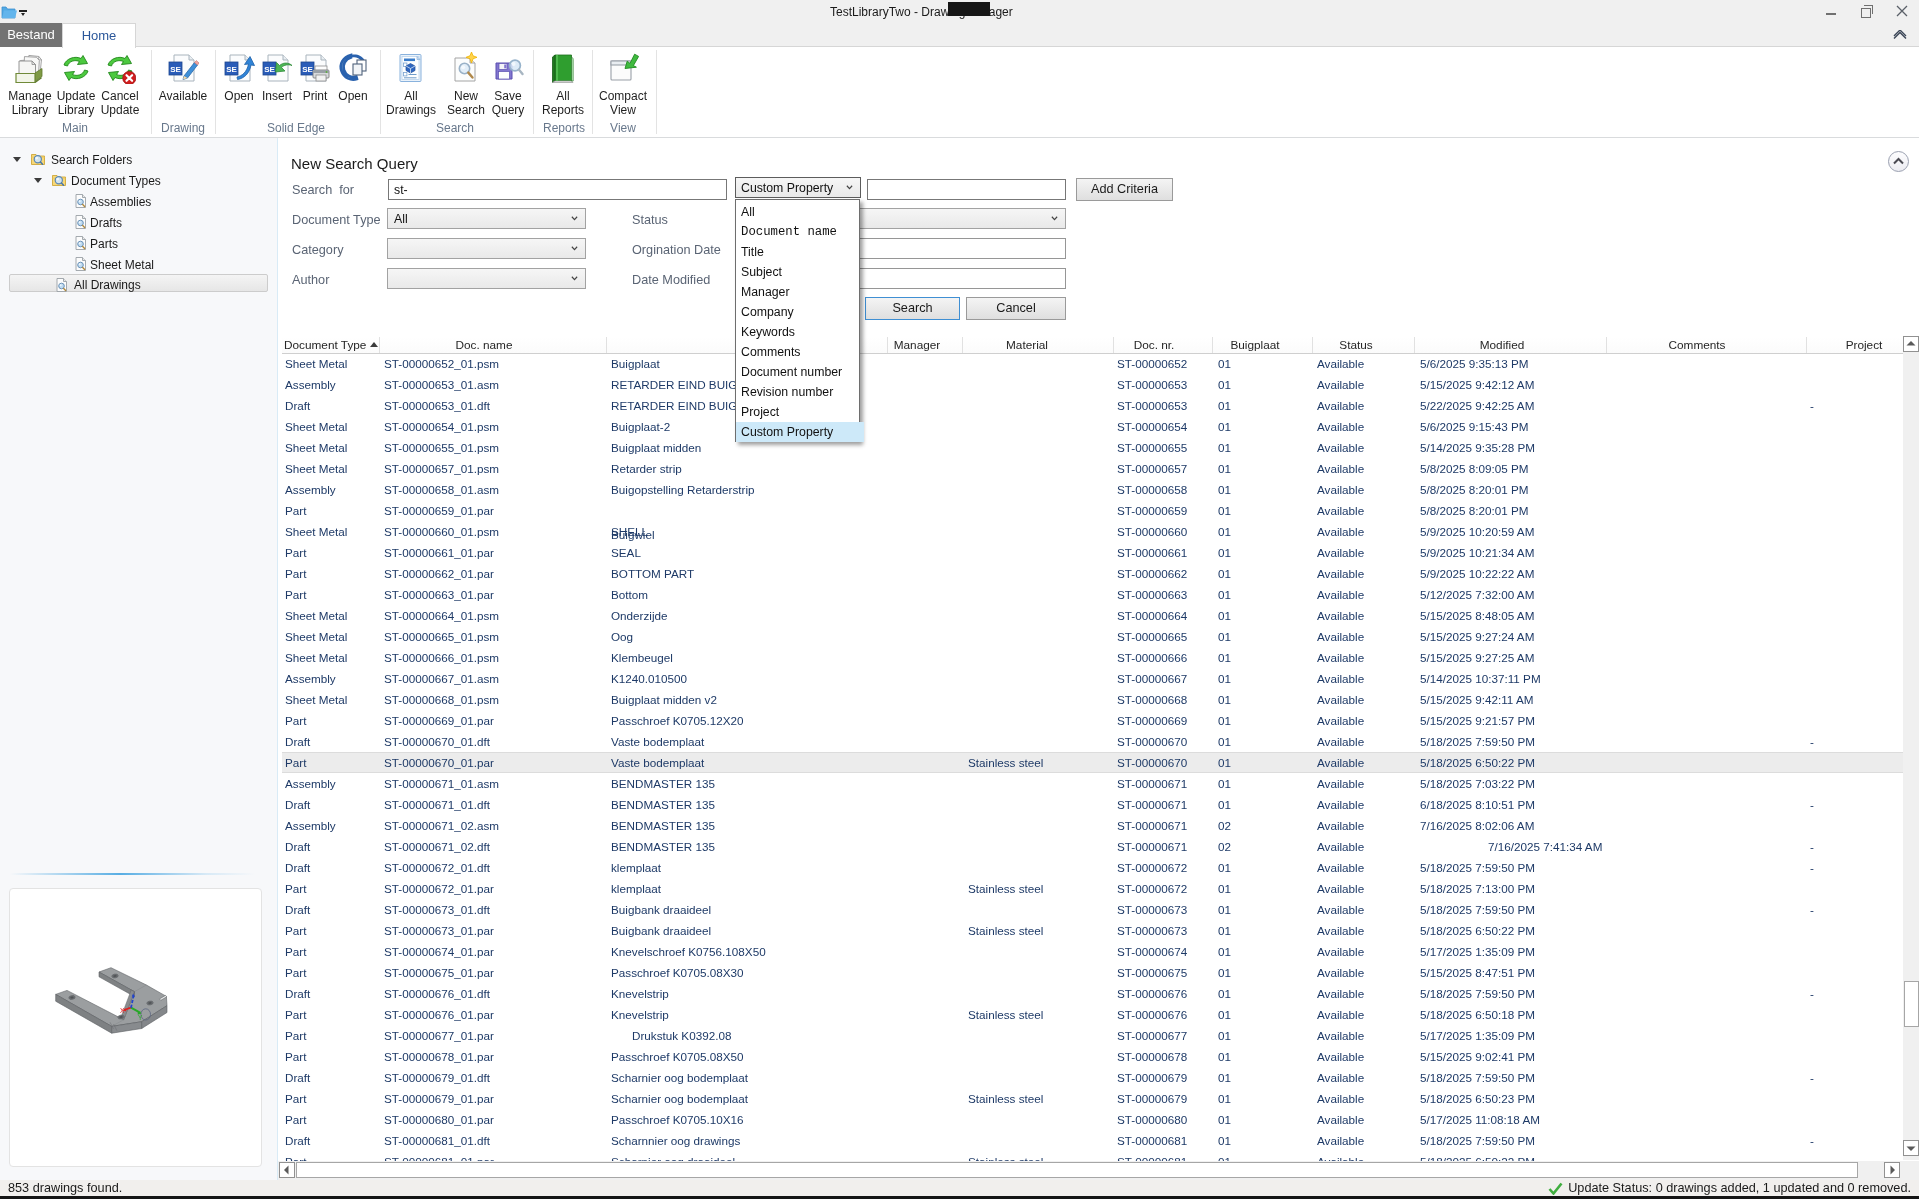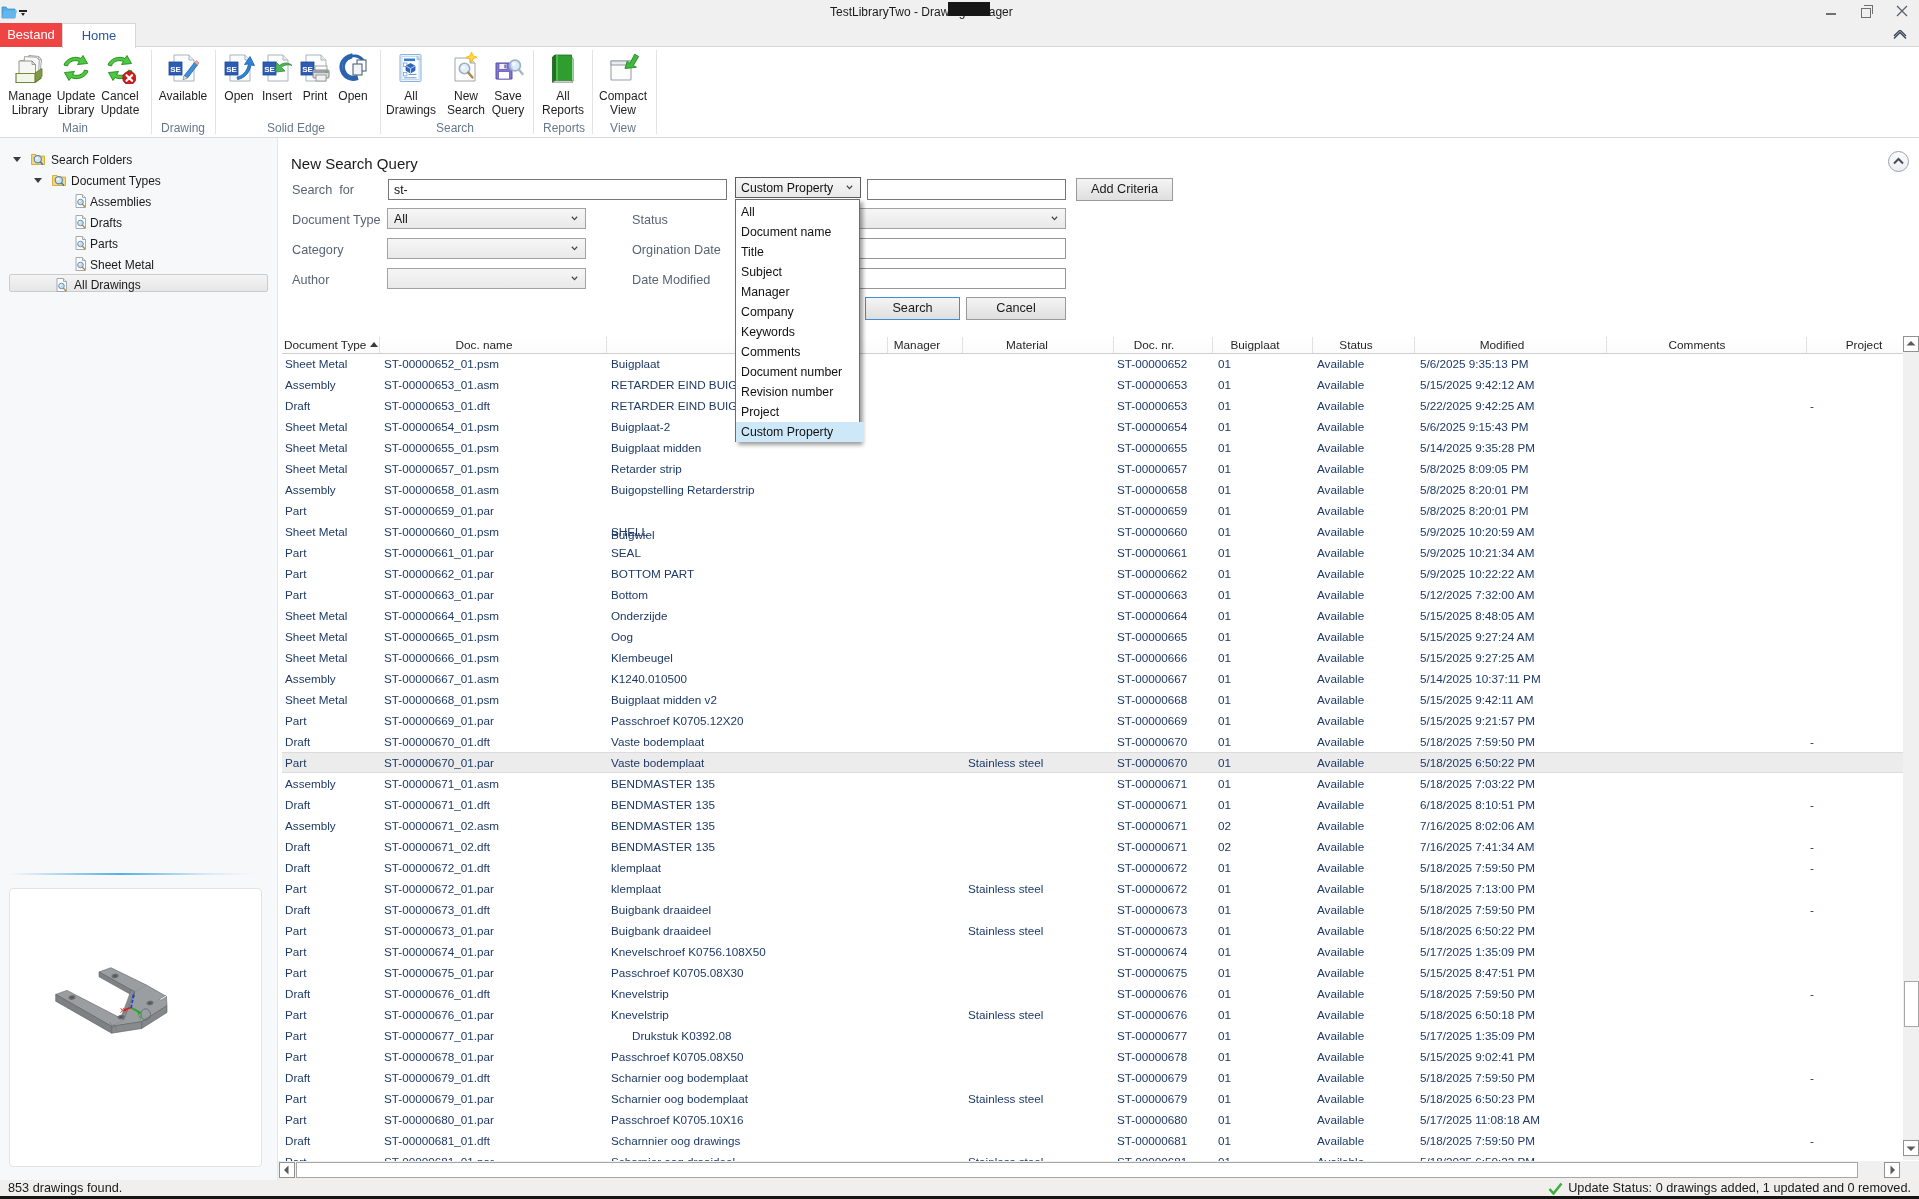--- a/index.html
+++ b/index.html
@@ -33,21 +33,21 @@
 <div class="abs" style="left:1861px;top:8px;width:8px;height:8px;border:1.3px solid #707070"></div>
 <div class="abs" style="left:1864px;top:5px;width:8px;height:8px;border:1.3px solid #707070;border-left:none;border-bottom:none"></div>
 <svg class="abs" style="left:1896px;top:5px" width="12" height="12" viewBox="0 0 12 12">
       <path d="M1 1 L11 11 M11 1 L1 11" stroke="#5a6068" stroke-width="1.3"></path>
     </svg>
 <svg class="abs" style="left:1892px;top:30px;z-index:6" width="16" height="10" viewBox="0 0 16 10">
       <path d="M2 8.5 L8 2.5 L14 8.5" fill="none" stroke="#3a4556" stroke-width="1.4"></path>
       <path d="M2 6 L8 0 L14 6" fill="none" stroke="#3a4556" stroke-width="1.4"></path>
     </svg>
 <div class="abs" style="left:0;top:23px;width:1919px;height:24px;background:#f0f0f0;border-bottom:1px solid #d6d6d6;box-sizing:border-box"></div>
-<div class="abs" style="left:0;top:23px;width:62px;height:24px;background:#ef4444;color:#fff;font-size:13px;text-align:center;line-height:24px">Bestand</div>
+<div class="abs" style="left:0;top:23px;width:62px;height:24px;background:#737373;color:#fff;font-size:13px;text-align:center;line-height:24px">Bestand</div>
 <div class="abs" style="left:62px;top:23px;width:74px;height:25px;background:#fff;border:1px solid #d6d6d6;border-bottom:none;box-sizing:border-box;color:#2b579a;font-size:13px;text-align:center;line-height:23px;z-index:5">Home</div>
 <div class="abs" style="left:0;top:47px;width:1919px;height:91px;background:#fff;border-bottom:1px solid #d9dbdd;box-sizing:border-box"></div>
 <div class="gsep" style="left:151px"></div>
 <div class="gsep" style="left:215px"></div>
 <div class="gsep" style="left:380px"></div>
 <div class="gsep" style="left:533px"></div>
 <div class="gsep" style="left:592px"></div>
 <div class="gsep" style="left:656px"></div>
 <svg class="abs" style="left:14px;top:52px" width="32" height="32" viewBox="0 0 32 32">
 <path d="M7 8 l12 0 l3 3 l0 12 l-15 0 z" fill="#fdfdfd" stroke="#9a9a9a" stroke-width="0.8" transform="rotate(-4 14 16)"></path>
@@ -500,21 +500,21 @@
 <div class="cell" style="left:1117px;top:815px">ST-00000671</div>
 <div class="cell" style="left:1218px;top:815px">02</div>
 <div class="cell" style="left:1317px;top:815px">Available</div>
 <div class="cell" style="left:1420px;top:815px">7/16/2025 8:02:06 AM</div>
 <div class="cell" style="left:285px;top:836px">Draft</div>
 <div class="cell" style="left:384px;top:836px">ST-00000671_02.dft</div>
 <div class="cell" style="left:611px;top:836px">BENDMASTER 135</div>
 <div class="cell" style="left:1117px;top:836px">ST-00000671</div>
 <div class="cell" style="left:1218px;top:836px">02</div>
 <div class="cell" style="left:1317px;top:836px">Available</div>
-<div class="cell" style="left:1420px;top:836px">7/16/2025 7:41:34 AM</div>
+<div class="cell" style="left:1488px;top:836px">7/16/2025 7:41:34 AM</div>
 <div class="cell" style="left:1810px;top:836px">-</div>
 <div class="cell" style="left:285px;top:857px">Draft</div>
 <div class="cell" style="left:384px;top:857px">ST-00000672_01.dft</div>
 <div class="cell" style="left:611px;top:857px">klemplaat</div>
 <div class="cell" style="left:1117px;top:857px">ST-00000672</div>
 <div class="cell" style="left:1218px;top:857px">01</div>
 <div class="cell" style="left:1317px;top:857px">Available</div>
 <div class="cell" style="left:1420px;top:857px">5/18/2025 7:59:50 PM</div>
 <div class="cell" style="left:1810px;top:857px">-</div>
 <div class="cell" style="left:285px;top:878px">Part</div>
@@ -652,21 +652,21 @@
 <div class="abs" style="right:8px;top:1181px;font-size:12.7px;color:#1a1a1a">Update Status: 0 drawings added, 1 updated and 0 removed.</div>
 <div class="abs" style="left:0;top:1196px;width:1919px;height:3px;background:#151515"></div>
 <div class="combo" style="left:735px;top:177px;width:126px;border-color:#5c5c5c;z-index:40">
       <span style="position:absolute;left:5px;top:3px;font-size:12.3px;color:#111">Custom Property</span>
       <svg class="chev" viewBox="0 0 8 8">
         <path d="M1 2 L4 5.4 L7 2" fill="none" stroke="#444" stroke-width="1.3"></path>
       </svg>
     </div>
 <div class="abs" style="left:735px;top:199px;width:125px;height:243px;background:#fff;border:1px solid #6e6e6e;box-sizing:border-box;z-index:41;box-shadow:3px 3px 4px rgba(0,0,0,0.38)"></div>
 <div class="ditem" style="left:736px;top:202px;z-index:42;">All</div>
-<div class="ditem" style="left:736px;top:222px;z-index:42;">Document name</div>
+<div class="ditem" style="left:736px;top:222px;z-index:42;font-family:Liberation Mono, monospace;">Document name</div>
 <div class="ditem" style="left:736px;top:242px;z-index:42;">Title</div>
 <div class="ditem" style="left:736px;top:262px;z-index:42;">Subject</div>
 <div class="ditem" style="left:736px;top:282px;z-index:42;">Manager</div>
 <div class="ditem" style="left:736px;top:302px;z-index:42;">Company</div>
 <div class="ditem" style="left:736px;top:322px;z-index:42;">Keywords</div>
 <div class="ditem" style="left:736px;top:342px;z-index:42;">Comments</div>
 <div class="ditem" style="left:736px;top:362px;z-index:42;">Document number</div>
 <div class="ditem" style="left:736px;top:382px;z-index:42;">Revision number</div>
 <div class="ditem" style="left:736px;top:402px;z-index:42;">Project</div>
 <div class="ditem" style="left:736px;top:422px;z-index:42;background:#cde9f9;">Custom Property</div>

